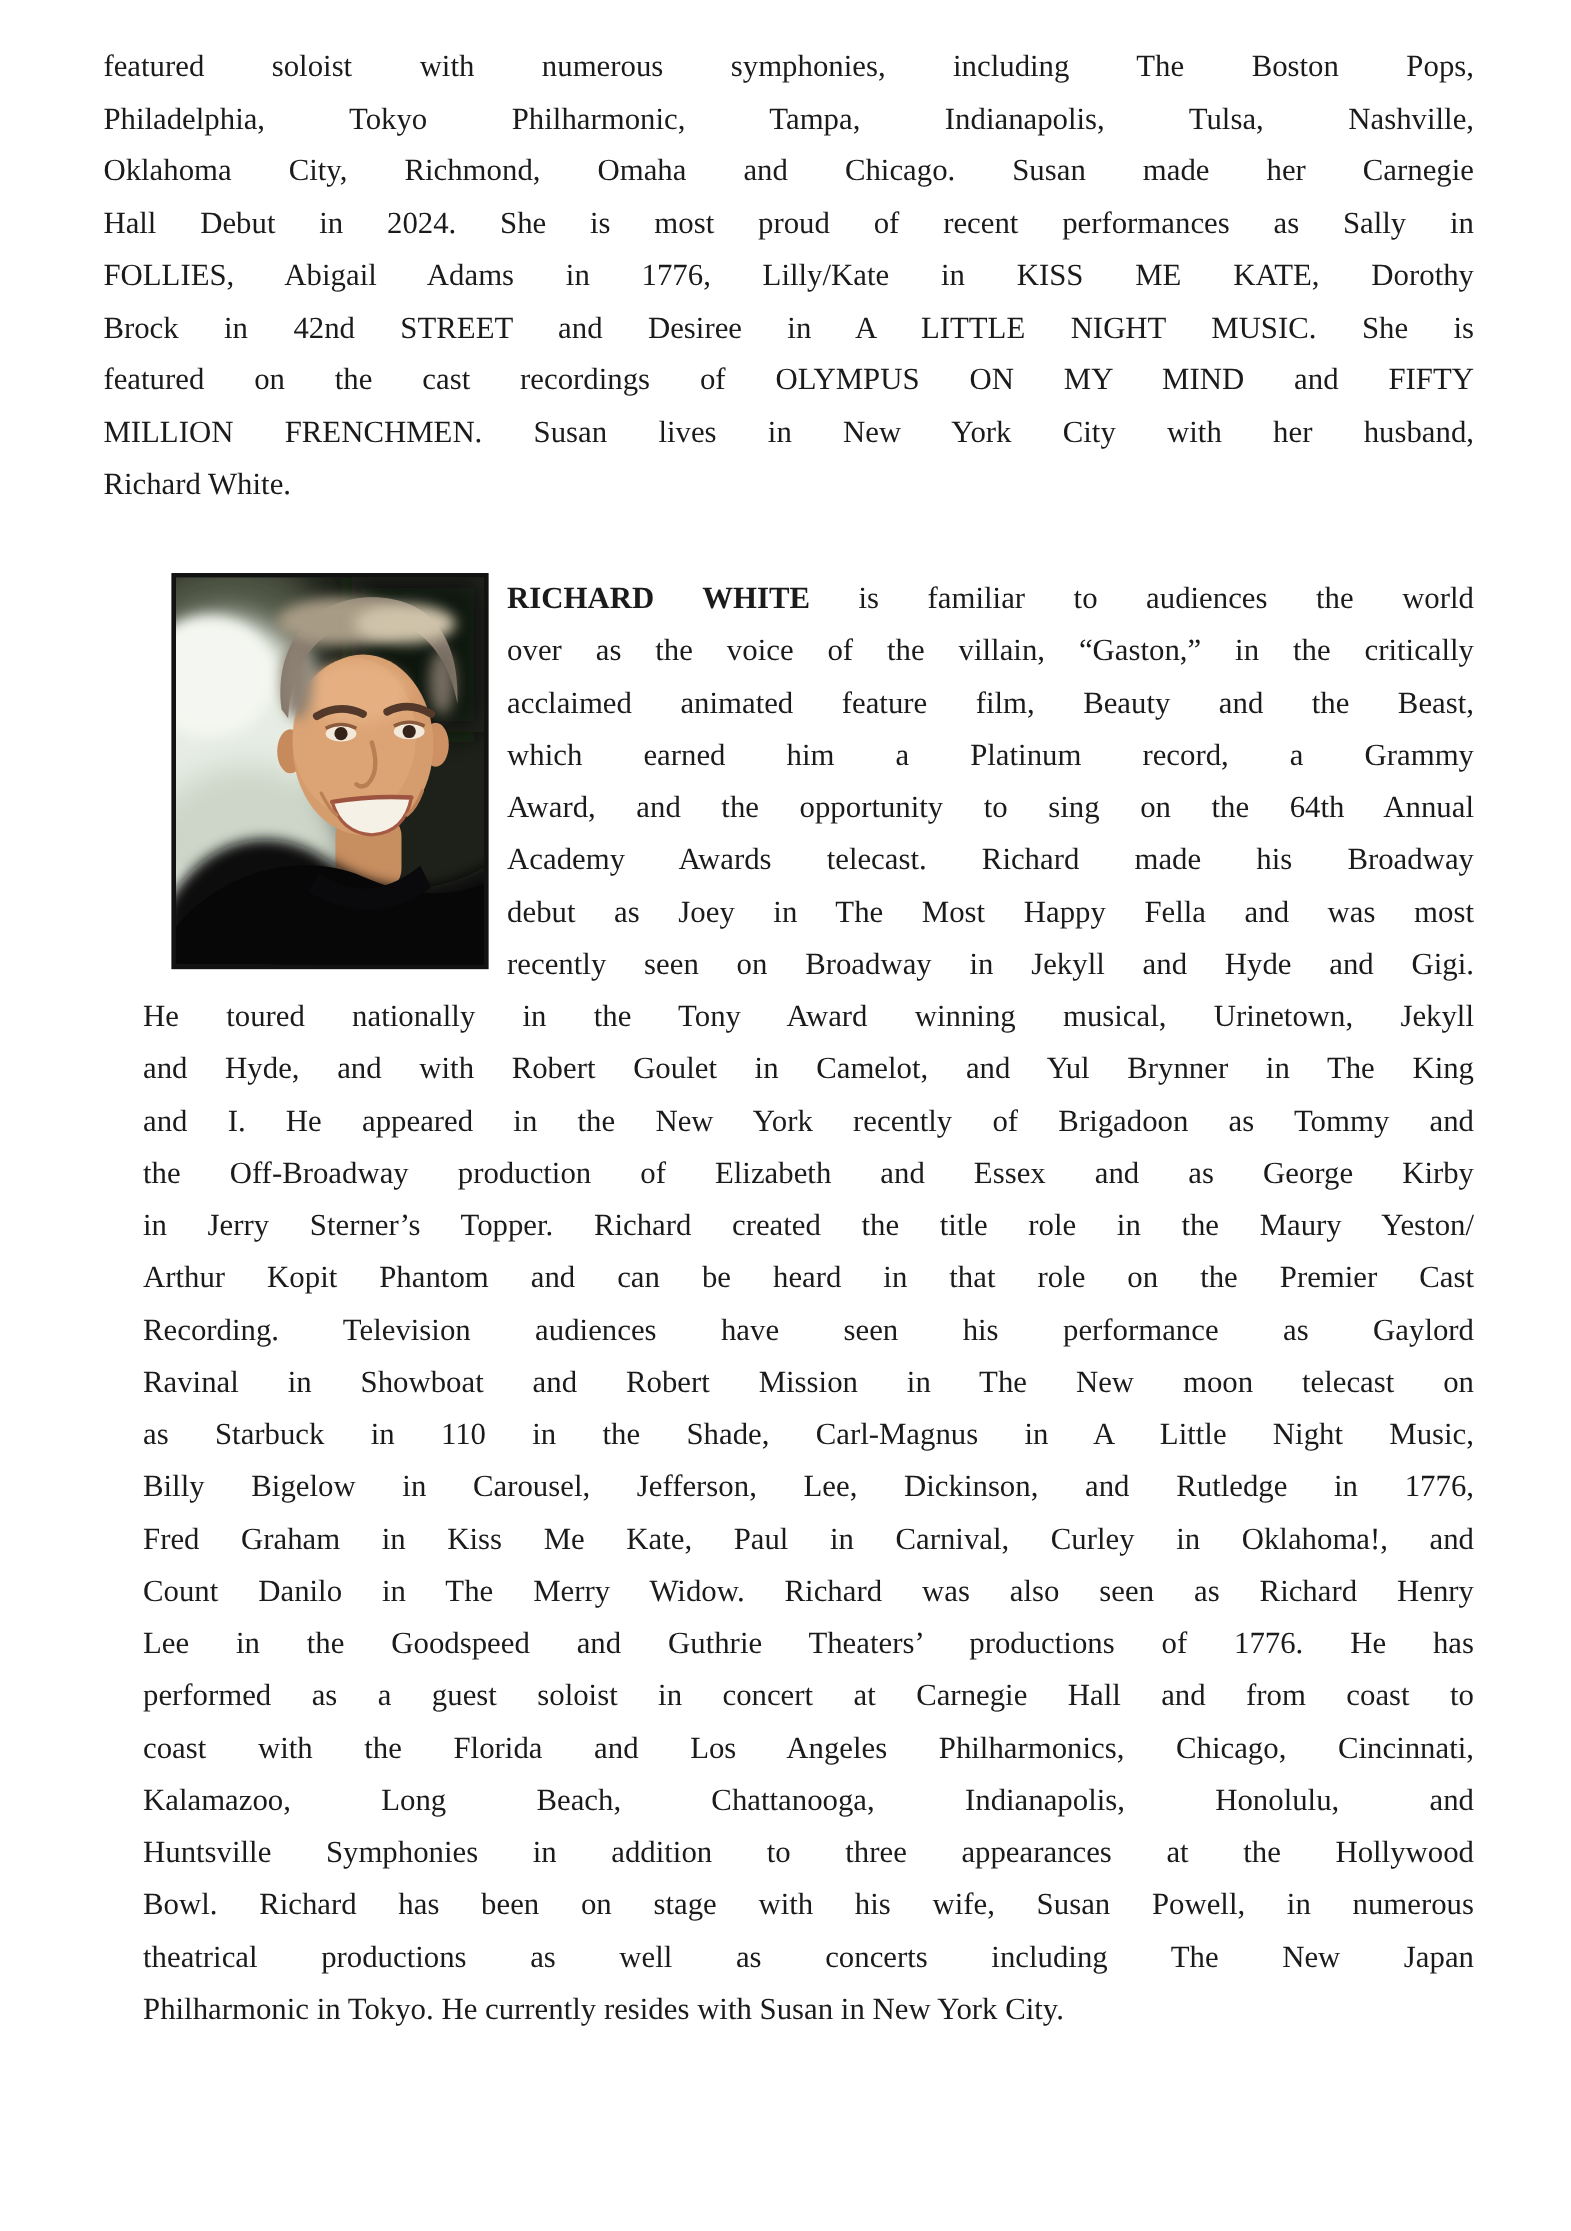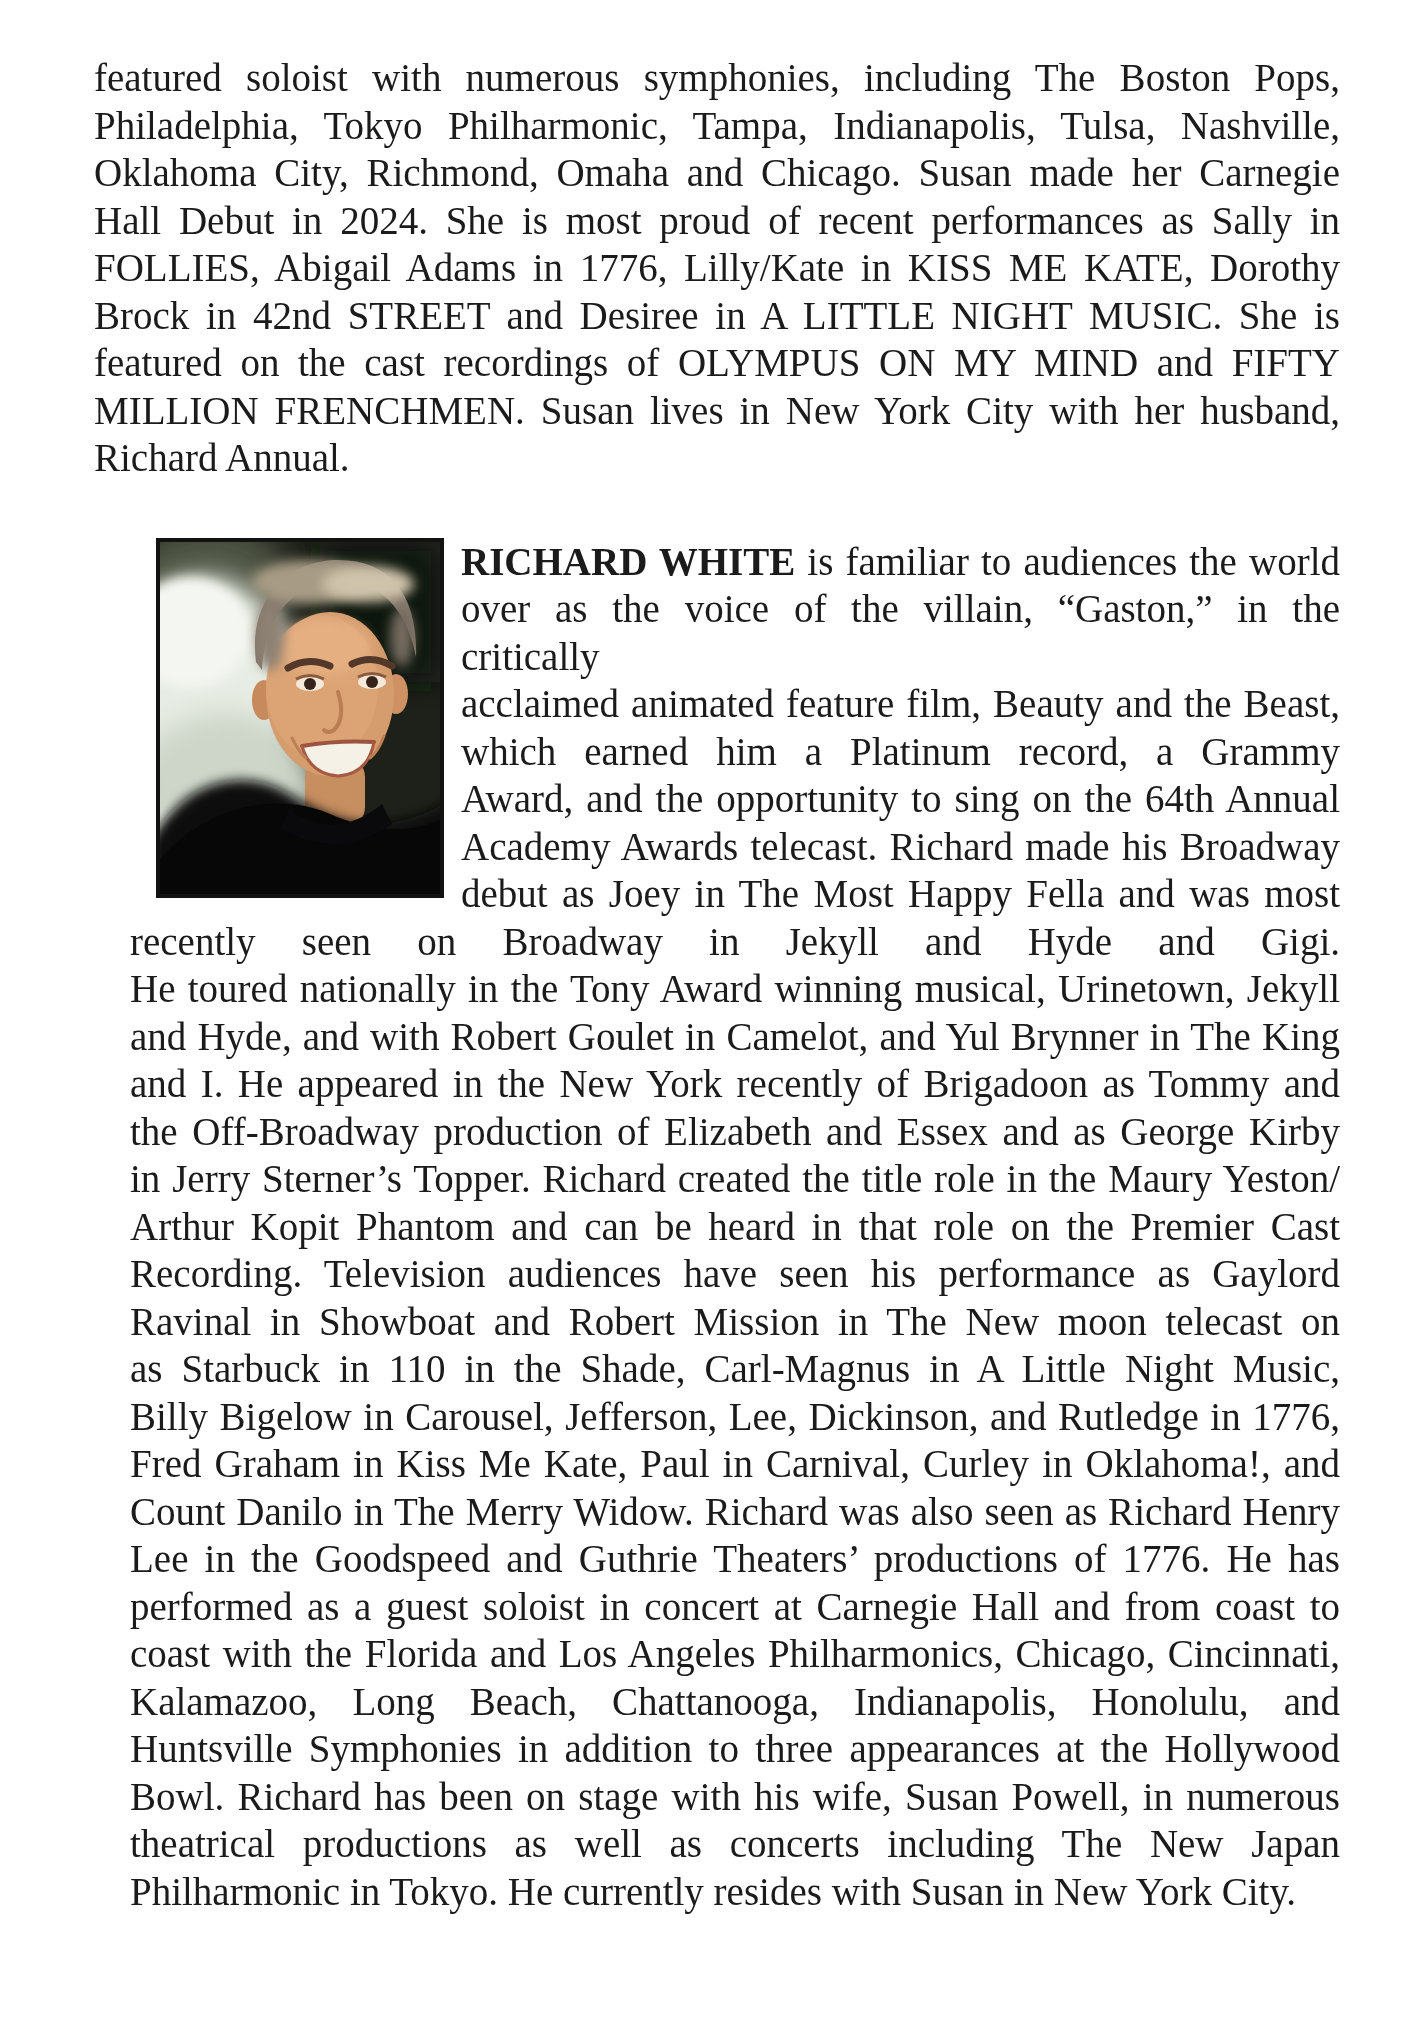--- a/index.html
+++ b/index.html
@@ -8,23 +8,23 @@
     width: 1428px;
     height: 2028px;
     background: #ffffff;
     overflow: hidden;
     font-family: "Liberation Serif", serif;
     color: #1b1b1b;
   }
   .content {
     position: absolute;
     left: 94px;
-    top: 54px;
+    top: 37px;
     width: 1246px;
-    font-size: 39px;
+    font-size: 28px;
     line-height: 47.5px;
   }
   .bio-para { margin: 0; }
   .bio-para.second { margin-top: 56px; margin-left: 36px; }
   .line {
     text-align: justify;
     text-align-last: justify;
   }
   .line.last { text-align-last: left; }
   .line b { font-weight: bold; }
@@ -49,21 +49,21 @@
 
     <div class="bio-para first">
       <div class="line">featured soloist with numerous symphonies, including The Boston Pops,</div>
       <div class="line">Philadelphia,  Tokyo Philharmonic, Tampa, Indianapolis, Tulsa, Nashville,</div>
       <div class="line">Oklahoma City, Richmond, Omaha and Chicago. Susan made her Carnegie</div>
       <div class="line">Hall Debut in 2024.  She is most proud of recent performances as Sally in</div>
       <div class="line">FOLLIES, Abigail Adams in 1776, Lilly/Kate in KISS ME KATE, Dorothy</div>
       <div class="line">Brock in 42nd STREET and Desiree in A LITTLE NIGHT MUSIC. She is</div>
       <div class="line">featured on the cast recordings of OLYMPUS ON MY MIND and FIFTY</div>
       <div class="line">MILLION FRENCHMEN. Susan lives in New York City with her husband,</div>
-      <div class="line last">Richard Annual.</div>
+      <div class="line last">Richard White.</div>
     </div>
 
     <div class="bio-para second">
 
       <div class="photo-frame">
         <svg width="280" height="352" viewBox="0 0 280 352" xmlns="http://www.w3.org/2000/svg">
           <defs>
             <filter id="blurBig" x="-40%" y="-40%" width="180%" height="180%">
                 <feGaussianBlur stdDeviation="14"></feGaussianBlur>
               </filter>

